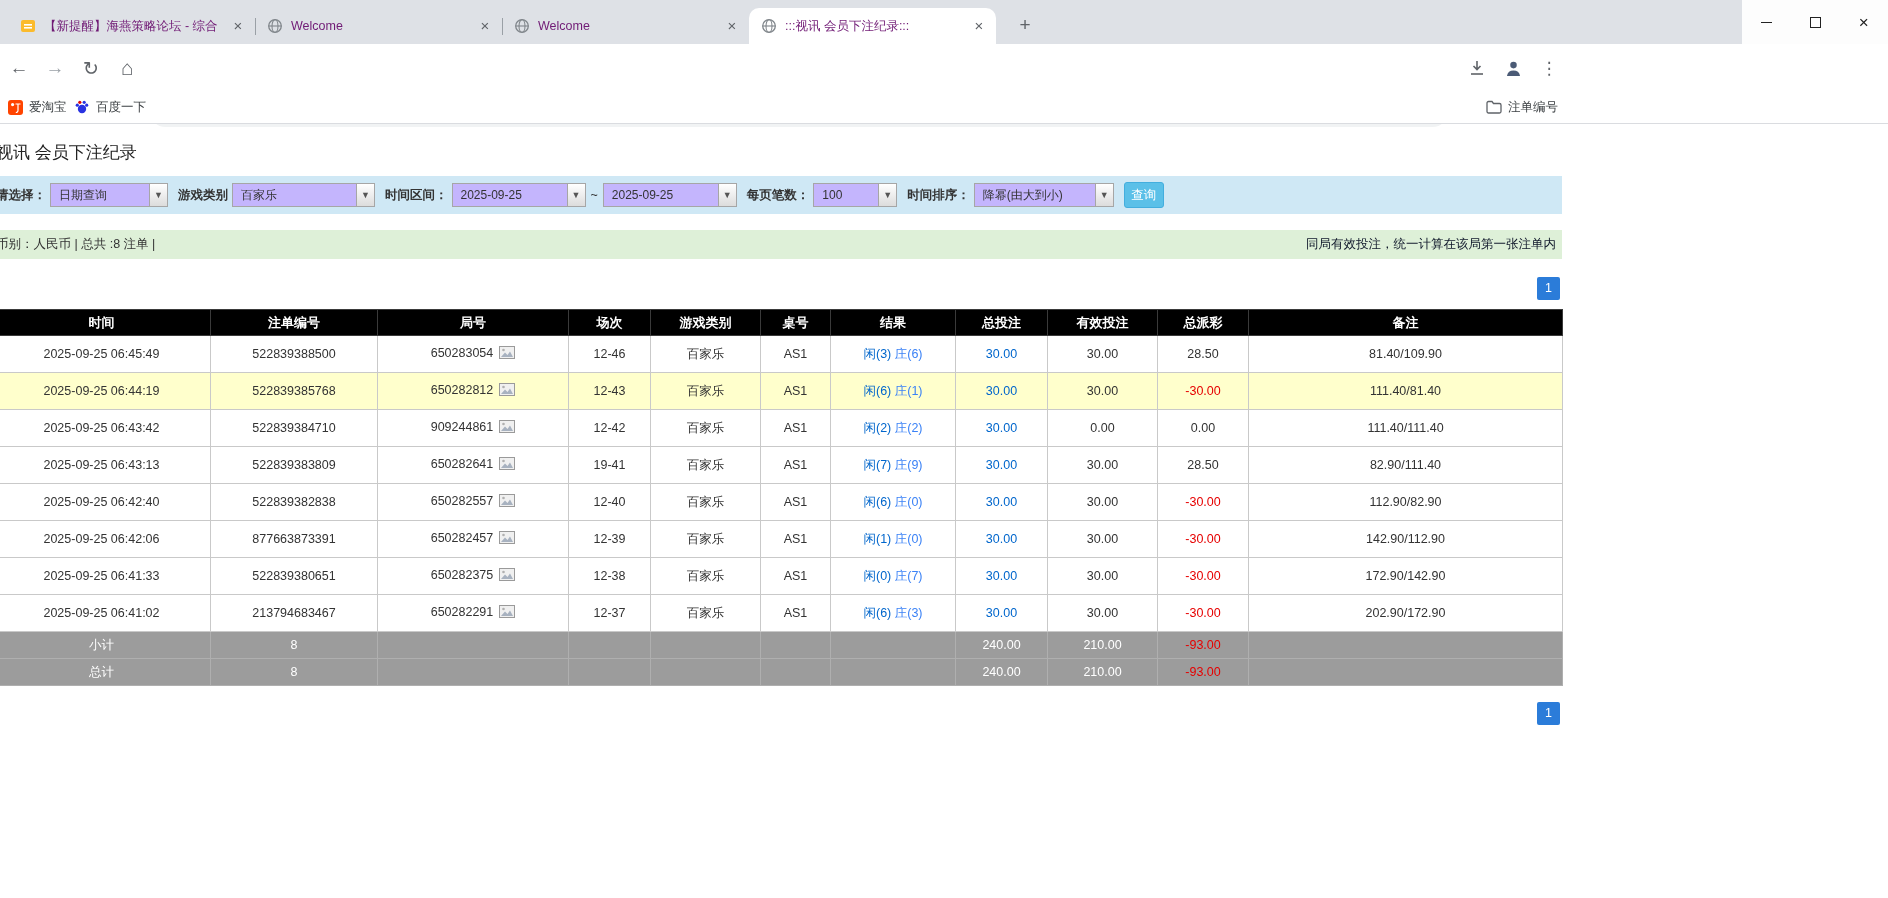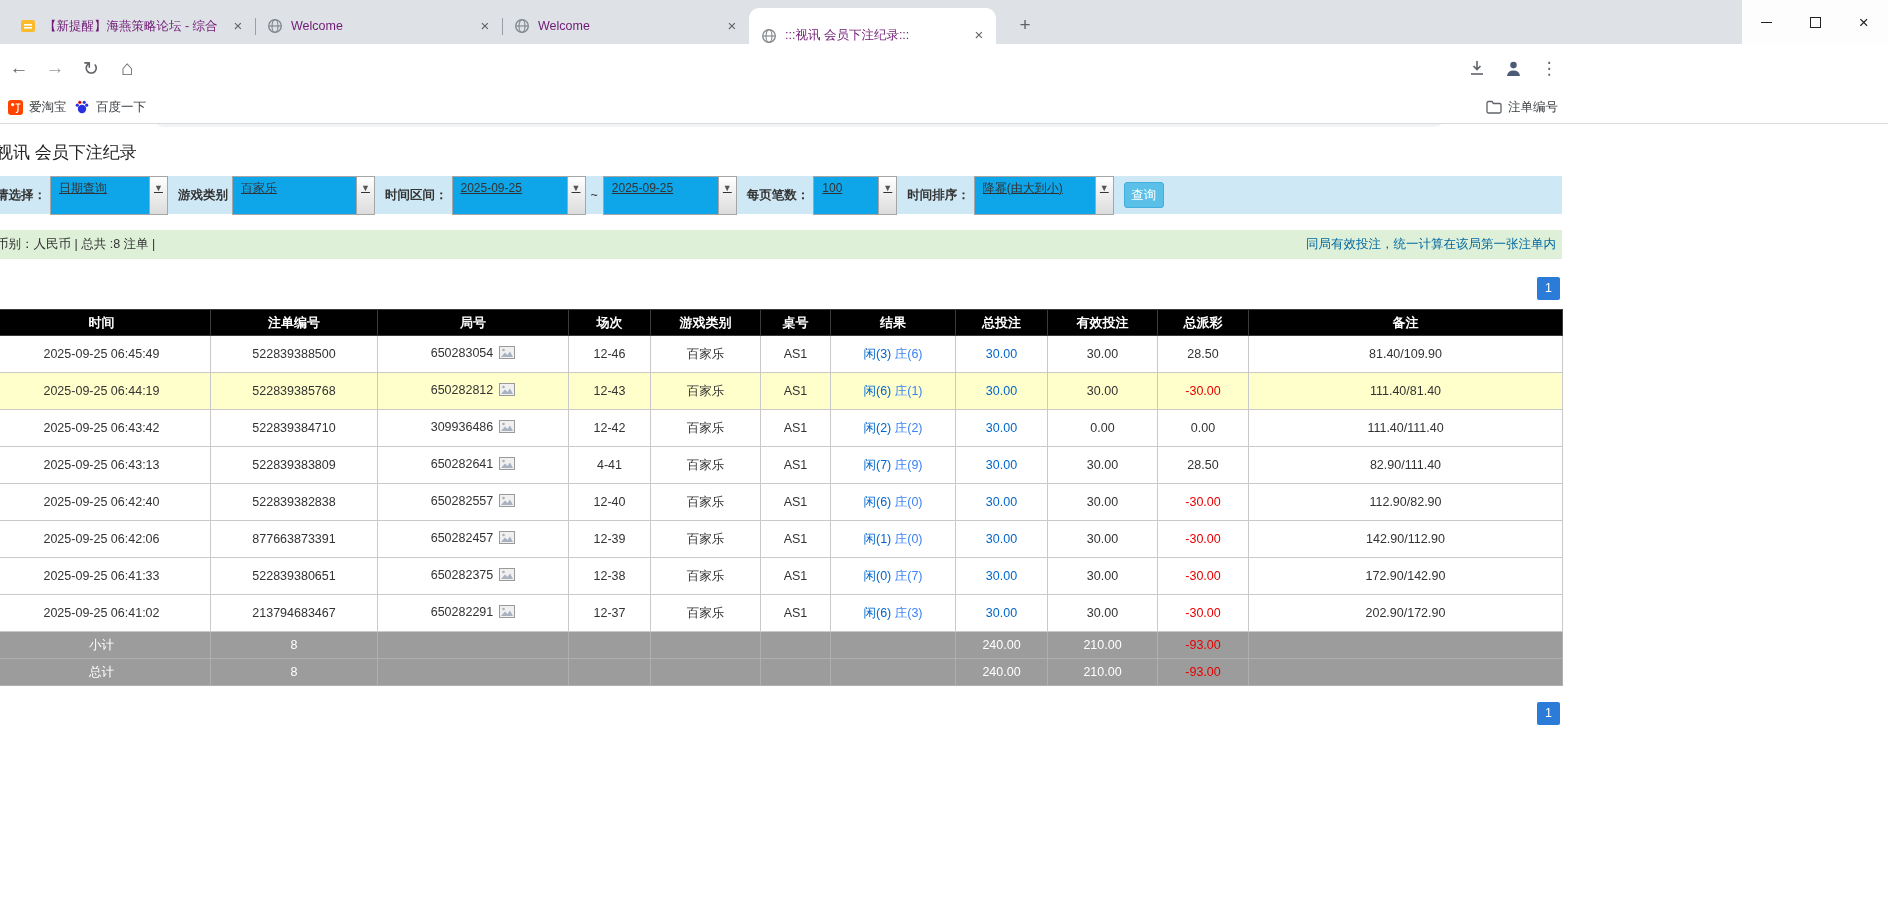--- a/index.html
+++ b/index.html
@@ -5,21 +5,21 @@
   * { box-sizing: border-box; }
   html,body { margin:0; padding:0; }
   body {
     width:1888px; height:898px; overflow:hidden; background:#fff;
     font-family:"Liberation Sans","DejaVu Sans",sans-serif; color:#333;
   }
   
   .tabstrip { position:absolute; top:0; left:0; width:1888px; height:44px; background:#dee1e6; }
   .tab { position:absolute; top:8px; height:36px; width:247px; display:flex; align-items:center; padding:0 8px 0 12px; border-radius:10px 10px 0 0; cursor:default; }
   .tab .tab-title { flex:1; font-size:12.5px; color:#701a75; white-space:nowrap; overflow:hidden; text-overflow:clip; margin:0 6px 0 8px; }
-  .tab.active { background:#fff;align-items:flex-end; }
+  .tab.active { background:#fff; }
   .tab-close { width:18px; height:18px; line-height:17px; text-align:center; font-size:15px; color:#5f6368; border-radius:50%; flex:0 0 18px; }
   .tab-sep { position:absolute; top:18px; width:1px; height:17px; background:#9aa0a6; }
   .newtab-btn { position:absolute; left:1012px; top:13px; width:26px; height:26px; text-align:center; line-height:24px; font-size:19px; color:#5f6368; }
   .win-controls { position:absolute; right:0; top:0; width:146px; height:44px; background:#fdfdfd; display:flex; }
   .win-btn { flex:1; display:flex; align-items:center; justify-content:center; color:#222; }
   .glyph-min { width:11px; border-top:1.4px solid #222; display:inline-block; }
   .glyph-max { width:11px; height:11px; border:1.4px solid #222; display:inline-block; }
   .glyph-close { font-size:17px; line-height:1; }
   .toolbar { position:absolute; top:44px; left:0; width:1888px; height:46px; background:#fff; }
   .nav-btn { position:absolute; top:9px; width:30px; height:30px; display:flex; align-items:center; justify-content:center; border-radius:50%; font-size:19px; color:#5f6368; }
@@ -29,27 +29,27 @@
   .tool-right { position:absolute; top:9px; width:30px; height:30px; display:flex; align-items:center; justify-content:center; }
   .menu-dots { font-size:17px; color:#5f6368; }
   .bookmarks { position:absolute; top:90px; left:0; width:1888px; height:34px; background:#fff; border-bottom:1px solid #dadce0; }
   .bm-item { position:absolute; top:5px; height:24px; display:flex; align-items:center; gap:6px; padding:0 6px; border-radius:12px; font-size:12.5px; color:#3c4043; }
   
   .content { position:absolute; top:125px; left:-8px; width:1570px; }
   .page-title { margin:16px 0 0 4px; font-size:17px; color:#222; }
   .filterbar { margin-top:12px; height:38px; background:#cfe8f5; display:flex; align-items:center; padding:0 6px 0 4px; font-size:12.5px; }
   .flabel { font-weight:bold; color:#333; white-space:nowrap; margin:0 4px 0 10px; }
   .flabel:first-child { margin-left:0; }
-  .dd { display:flex; height:39px; background:#0ea5e9; border:1px solid #a6a6a6; flex:0 0 auto;text-decoration:underline; }
+  .dd { display:flex; height:24px; background:#c4b5fd; border:1px solid #a6a6a6; flex:0 0 auto; }
   .dd-value { padding:0 8px; line-height:22px; font-size:12px; color:#333; white-space:nowrap; overflow:hidden; flex:1; }
   .dd-caret { width:18px; border-left:1px solid #a6a6a6; background:linear-gradient(#fff,#dcdcdc); text-align:center; line-height:22px; font-size:9px; color:#555; flex:0 0 18px; }
   .tilde { margin:0 5px; color:#333; }
   .query-btn { margin-left:10px; width:40px; height:26px; background:#5bc0e8; border:1px solid #43aede; border-radius:3px; color:#fff; font-size:12.5px; text-align:center; line-height:24px; }
   .summarybar { margin-top:16px; height:29px; background:#def0d8; display:flex; align-items:center; justify-content:space-between; padding:0 6px 0 4px; font-size:12.5px; color:#333; }
-  .notice-red { color:#0369a1;margin-left:19px; }
+  .notice-red { color:#0f172a;margin-left:19px; }
   .pagerow { position:relative; height:24px; margin-top:18px; }
   .pagerow.bottom { margin-top:16px; }
   .pagebtn { position:absolute; right:2px; top:0; width:23px; height:23px; background:#2b7cd9; border-radius:2px; color:#fff; text-align:center; line-height:23px; font-size:12.5px; }
   table.bets { width:1570px; margin-top:8px; border-collapse:collapse; table-layout:fixed; }
   table.bets th { background:#000; color:#fff; font-size:13px; font-weight:bold; height:26px; border:1px solid #3a3a3a; }
   table.bets td { border:1px solid #c9c9c9; height:37px; text-align:center; font-size:12.5px; color:#333; background:#fff; padding:0 4px; }
   tr.hl td { background:#ffffcc; }
   .c-blue { color:#0066cc; }
   .c-red { color:#3b82f6; }
   .neg { color:#e60000 !important; }
@@ -301,21 +301,21 @@
         <td>AS1</td>
         <td><span class="c-blue">闲(6)</span> <span class="c-red">庄(1)</span></td>
         <td><span class="c-blue">30.00</span></td>
         <td>30.00</td>
         <td class="auto-neg neg">-30.00</td>
         <td>111.40/81.40</td>
       </tr>
       <tr>
         <td>2025-09-25 06:43:42</td>
         <td>522839384710</td>
-        <td><span>309936486</span><span class="pic-ic"><svg width="16" height="13" viewBox="0 0 16 13">
+        <td><span>909244861</span><span class="pic-ic"><svg width="16" height="13" viewBox="0 0 16 13">
                 <rect x="0.5" y="0.5" width="15" height="12" fill="#f0f0f0" stroke="#9a9a9a"></rect>
                 <circle cx="4.5" cy="4" r="1.3" fill="#b0b0b0"></circle>
                 <path d="M2 11 L6 6.5 L8.5 9 L11 5.5 L14 11 z" fill="#a8b2c0"></path>
               </svg></span></td>
         <td>12-42</td>
         <td>百家乐</td>
         <td>AS1</td>
         <td><span class="c-blue">闲(2)</span> <span class="c-red">庄(2)</span></td>
         <td><span class="c-blue">30.00</span></td>
         <td>0.00</td>
@@ -323,21 +323,21 @@
         <td>111.40/111.40</td>
       </tr>
       <tr>
         <td>2025-09-25 06:43:13</td>
         <td>522839383809</td>
         <td><span>650282641</span><span class="pic-ic"><svg width="16" height="13" viewBox="0 0 16 13">
                 <rect x="0.5" y="0.5" width="15" height="12" fill="#f0f0f0" stroke="#9a9a9a"></rect>
                 <circle cx="4.5" cy="4" r="1.3" fill="#b0b0b0"></circle>
                 <path d="M2 11 L6 6.5 L8.5 9 L11 5.5 L14 11 z" fill="#a8b2c0"></path>
               </svg></span></td>
-        <td>4-41</td>
+        <td>19-41</td>
         <td>百家乐</td>
         <td>AS1</td>
         <td><span class="c-blue">闲(7)</span> <span class="c-red">庄(9)</span></td>
         <td><span class="c-blue">30.00</span></td>
         <td>30.00</td>
         <td class="auto-neg">28.50</td>
         <td>82.90/111.40</td>
       </tr>
       <tr>
         <td>2025-09-25 06:42:40</td>

